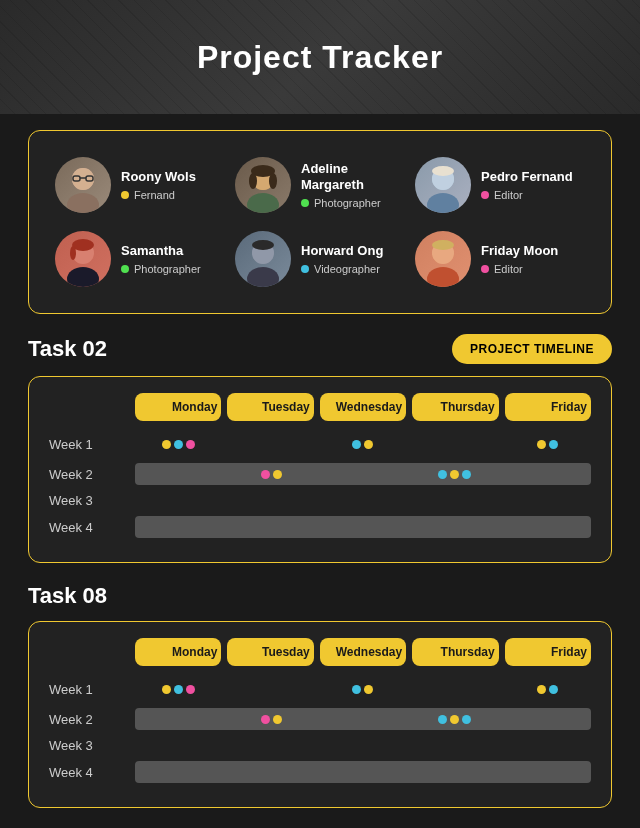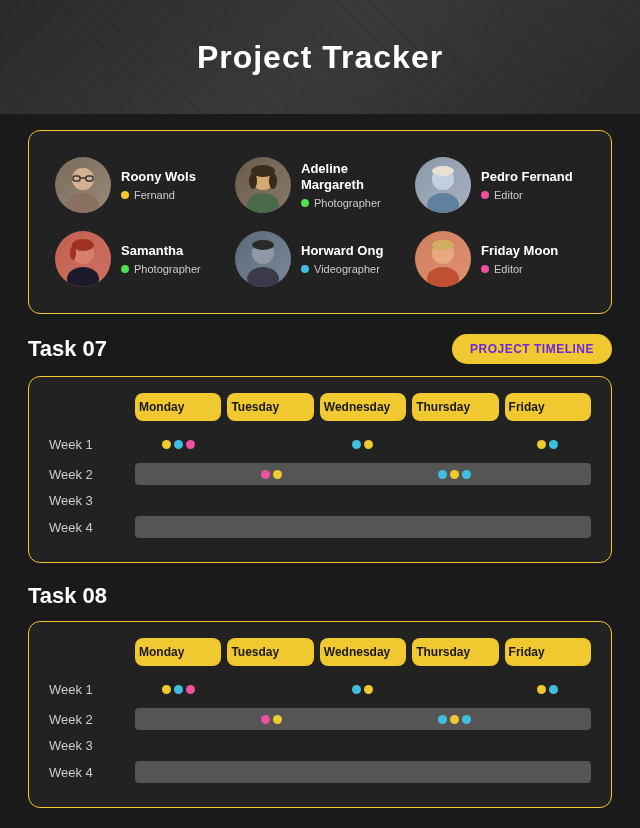--- a/index.html
+++ b/index.html
@@ -83,21 +83,21 @@
     .dot-blue { background: #40c0e0; }
     .section-header {
       display: flex;
       align-items: center;
       justify-content: space-between;
       margin-bottom: 12px;
     }
     .task-title { font-size: 22px; font-weight: 700; color: #fff; }
     .timeline-btn {
       background: #f0c830;
-      color: #6d28d9;
+      color: #000000;
       border: none;
       border-radius: 20px;
       padding: 8px 18px;
       font-size: 12px;
       font-weight: 700;
       letter-spacing: 0.5px;
       cursor: pointer;
     }
     .timeline-card {
       border: 1px solid #f0c830;
@@ -110,21 +110,21 @@
       display: grid;
       grid-template-columns: 80px repeat(5, 1fr);
       gap: 6px;
       margin-bottom: 12px;
     }
     .day-btn {
       background: #f0c830;
       color: #1a1a1a;
       border-radius: 8px;
       padding: 7px 4px;
-      text-align: left;
+      text-align: right;
       font-size: 12px;
       font-weight: 700;
       cursor: pointer;
     }
     .week-row {
       display: grid;
       grid-template-columns: 80px repeat(5, 1fr);
       gap: 6px;
       margin-bottom: 8px;
       align-items: center;
@@ -288,21 +288,21 @@
             <span class="dot dot-pink"></span>
             <span>Editor</span>
           </div>
         </div>
       </div>
 
     </div>
   </div>
 
   <div class="section-header">
-    <span class="task-title">Task 07</span>
+    <span class="task-title">Task 02</span>
     <button class="timeline-btn">PROJECT TIMELINE</button>
   </div>
 
   <div class="timeline-card">
 
     <div class="days-row">
       <div></div>
       <div class="day-btn">Monday</div>
       <div class="day-btn">Tuesday</div>
       <div class="day-btn">Wednesday</div>

